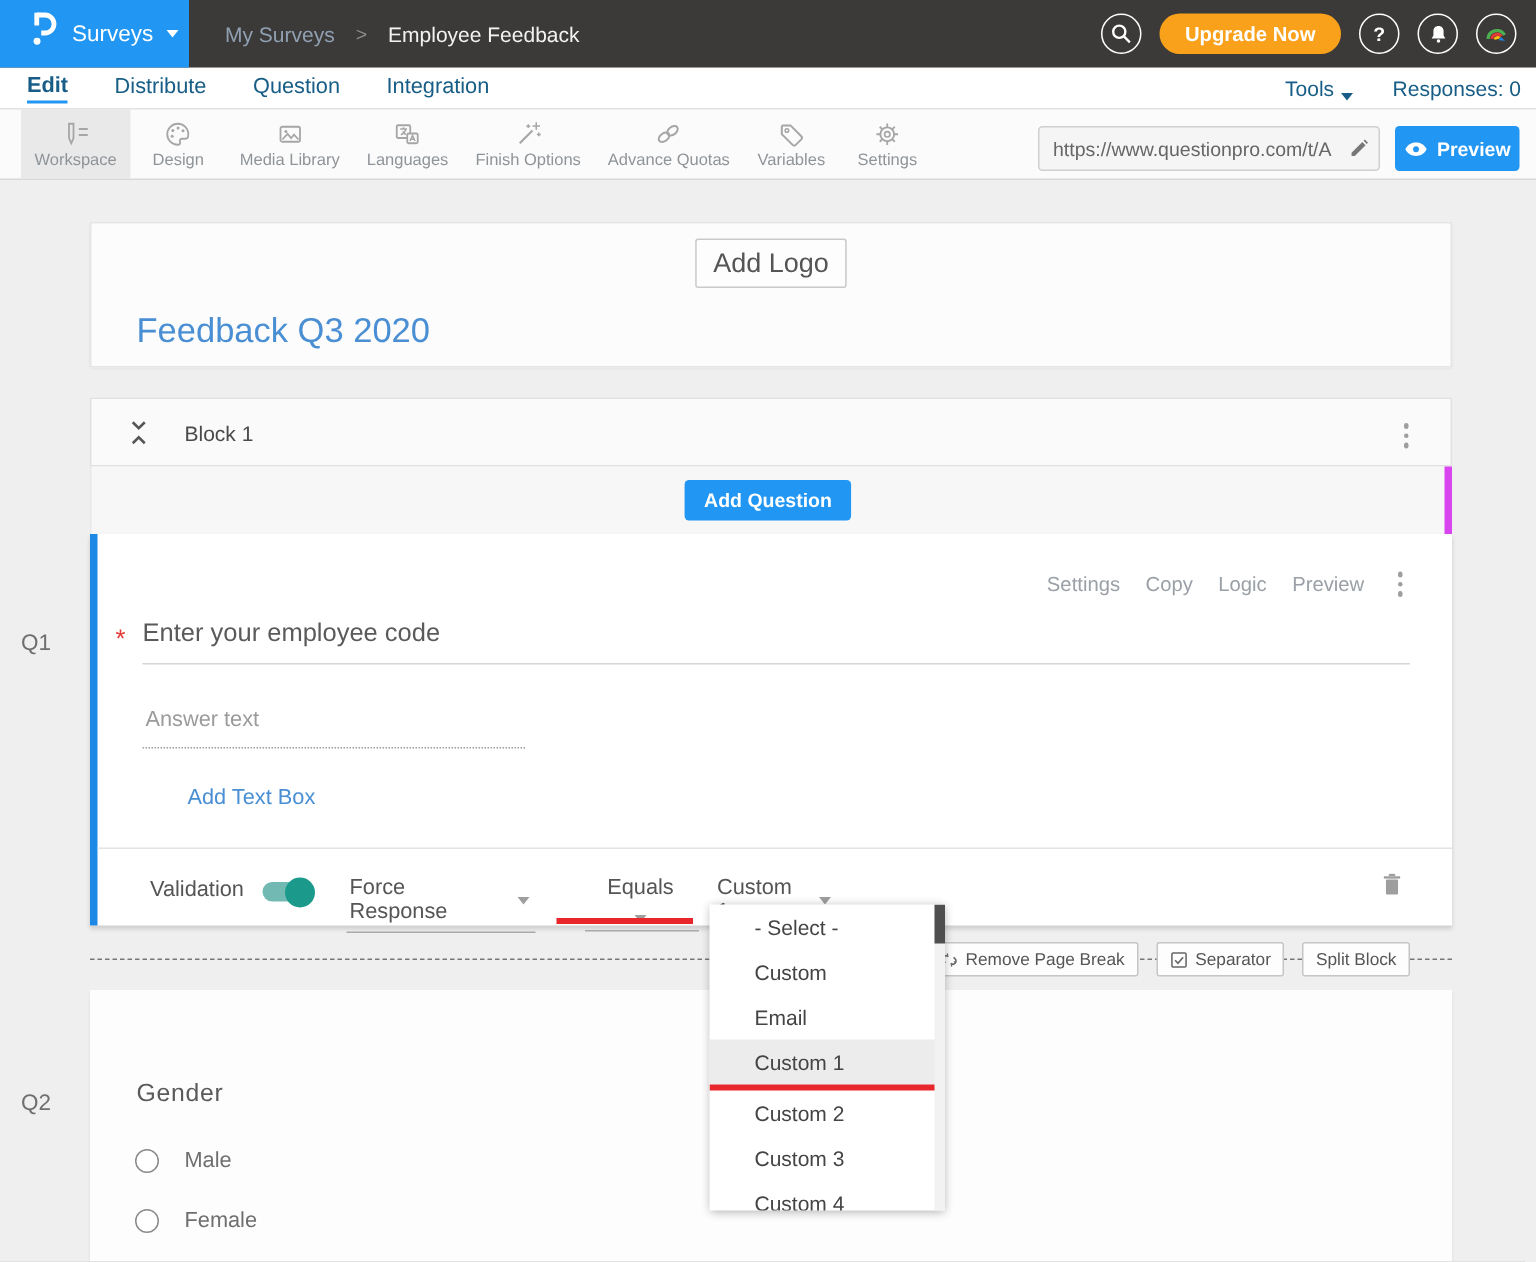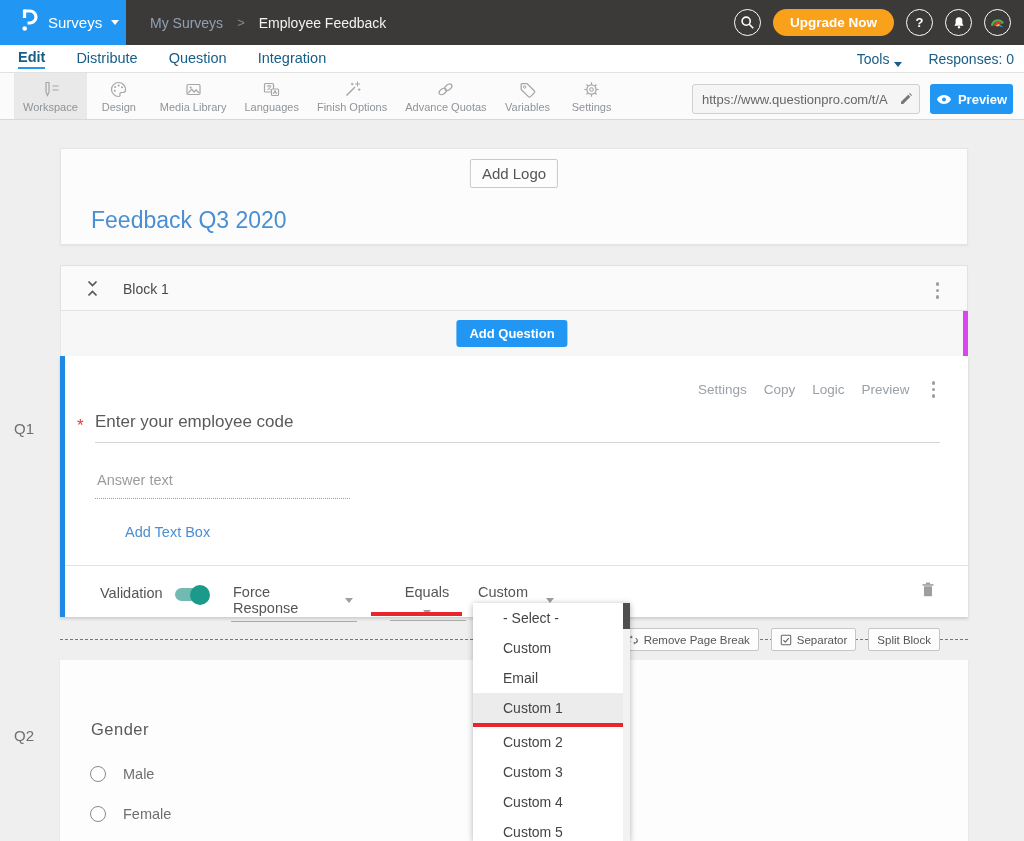--- a/index.html
+++ b/index.html
@@ -39,21 +39,21 @@
   .tool-item svg { display:block; }
   .tool-label { font-size:11px; color:#8f9499; white-space:nowrap; }
   .url-wrap { position:absolute; right:104px; top:11px; width:228px; height:30px; background:#f5f5f5; border:1px solid #cfcfcf; border-radius:3px; display:flex; align-items:center; overflow:hidden; }
   .url-input { flex:1; border:none; background:transparent; font-size:13px; color:#666; padding:0 2px 0 9px; outline:none; white-space:nowrap; overflow:hidden; font-family:"Liberation Sans", sans-serif;}
   .url-pencil { width:26px; display:flex; align-items:center; justify-content:center; cursor:pointer; }
   .preview-btn { position:absolute; right:11px; top:11px; width:83px; height:30px; background:#2196f3; border:none; border-radius:3px; color:#fff; font-size:13px; font-weight:bold; display:flex; align-items:center; justify-content:center; gap:6px; cursor:pointer; }
 
   
   .card { position:absolute; left:60px; width:908px; background:#fcfcfc; }
   .title-card { top:148px; height:97px; border:1px solid #e5e5e5; box-shadow:0 1px 2px rgba(0,0,0,.06); }
-  .add-logo-btn { position:absolute; left:50%; transform:translateX(-50%); top:10px; background:#fdfdfd; border:1px solid #c9c9c9; border-radius:2px; padding:5px 11px; font-size:15px; color:#555; cursor:pointer; font-family:"Liberation Sans", sans-serif;}
+  .add-logo-btn { position:absolute; left:50%; transform:translateX(-50%); top:10px; background:#fdfdfd; border:1px solid #c9c9c9; border-radius:2px; padding:5px 11px; font-size:18px; color:#555; cursor:pointer; font-family:"Liberation Sans", sans-serif;}
   .survey-title { position:absolute; left:30px; top:58px; font-size:23px; color:#4a8fd3; cursor:text; }
 
   .block-header { top:265px; height:46px; background:#fafafa; border:1px solid #e2e2e2; box-shadow:0 1px 1px rgba(0,0,0,.05);}
   .collapse-icon { position:absolute; left:25px; top:13px; cursor:pointer; }
   .block-title { position:absolute; left:62px; top:15px; font-size:14px; color:#4a4a4a; }
   .kebab { position:absolute; cursor:pointer; display:flex; flex-direction:column; gap:3px; padding:3px; }
   .kebab i { width:3.5px; height:3.5px; border-radius:50%; background:#9e9e9e; }
   .block-kebab { right:25px; top:13px; }
 
   .aq-strip { top:311px; height:45px; background:#f7f7f7; border-left:1px solid #e8e8e8; border-right:5px solid #d946ef; }
@@ -94,21 +94,21 @@
   .radio-row.r1 { top:106px; }
   .radio-row.r2 { top:146px; }
   .radio-circle { width:16px; height:16px; border-radius:50%; border:1.5px solid #8a8a8a; background:#fff; }
   .radio-label { font-size:14.5px; color:#6f6f6f; }
 
   .q-gutter-label { position:absolute; left:14px; font-size:15px; color:#6f6f6f; z-index:5; }
   .q1-gutter { top:420px; }
   .q2-gutter { top:727px; }
 
   
-  .dd-menu { position:absolute; left:473px; top:603px; width:157px; height:238px; background:#fff; box-shadow:0 1px 6px rgba(0,0,0,.3); z-index:50; overflow:hidden; }
+  .dd-menu { position:absolute; left:473px; top:603px; width:157px; height:204px; background:#fff; box-shadow:0 1px 6px rgba(0,0,0,.3); z-index:50; overflow:hidden; }
   .dd-item { height:30px; line-height:30px; padding-left:30px; font-size:14px; color:#444; cursor:pointer; }
   .dd-item.highlight { background:#ececec; }
   .dd-redbar { height:4px; background:#e8262b; }
   .dd-scrollbar { position:absolute; right:0; top:0; width:7px; height:238px; background:#f2f2f2; }
   .dd-thumb { position:absolute; right:0; top:0; width:7px; height:26px; background:#4f4f4f; cursor:pointer; }
 
   svg { overflow:visible; }
 </style>
 </head>
 <body>

